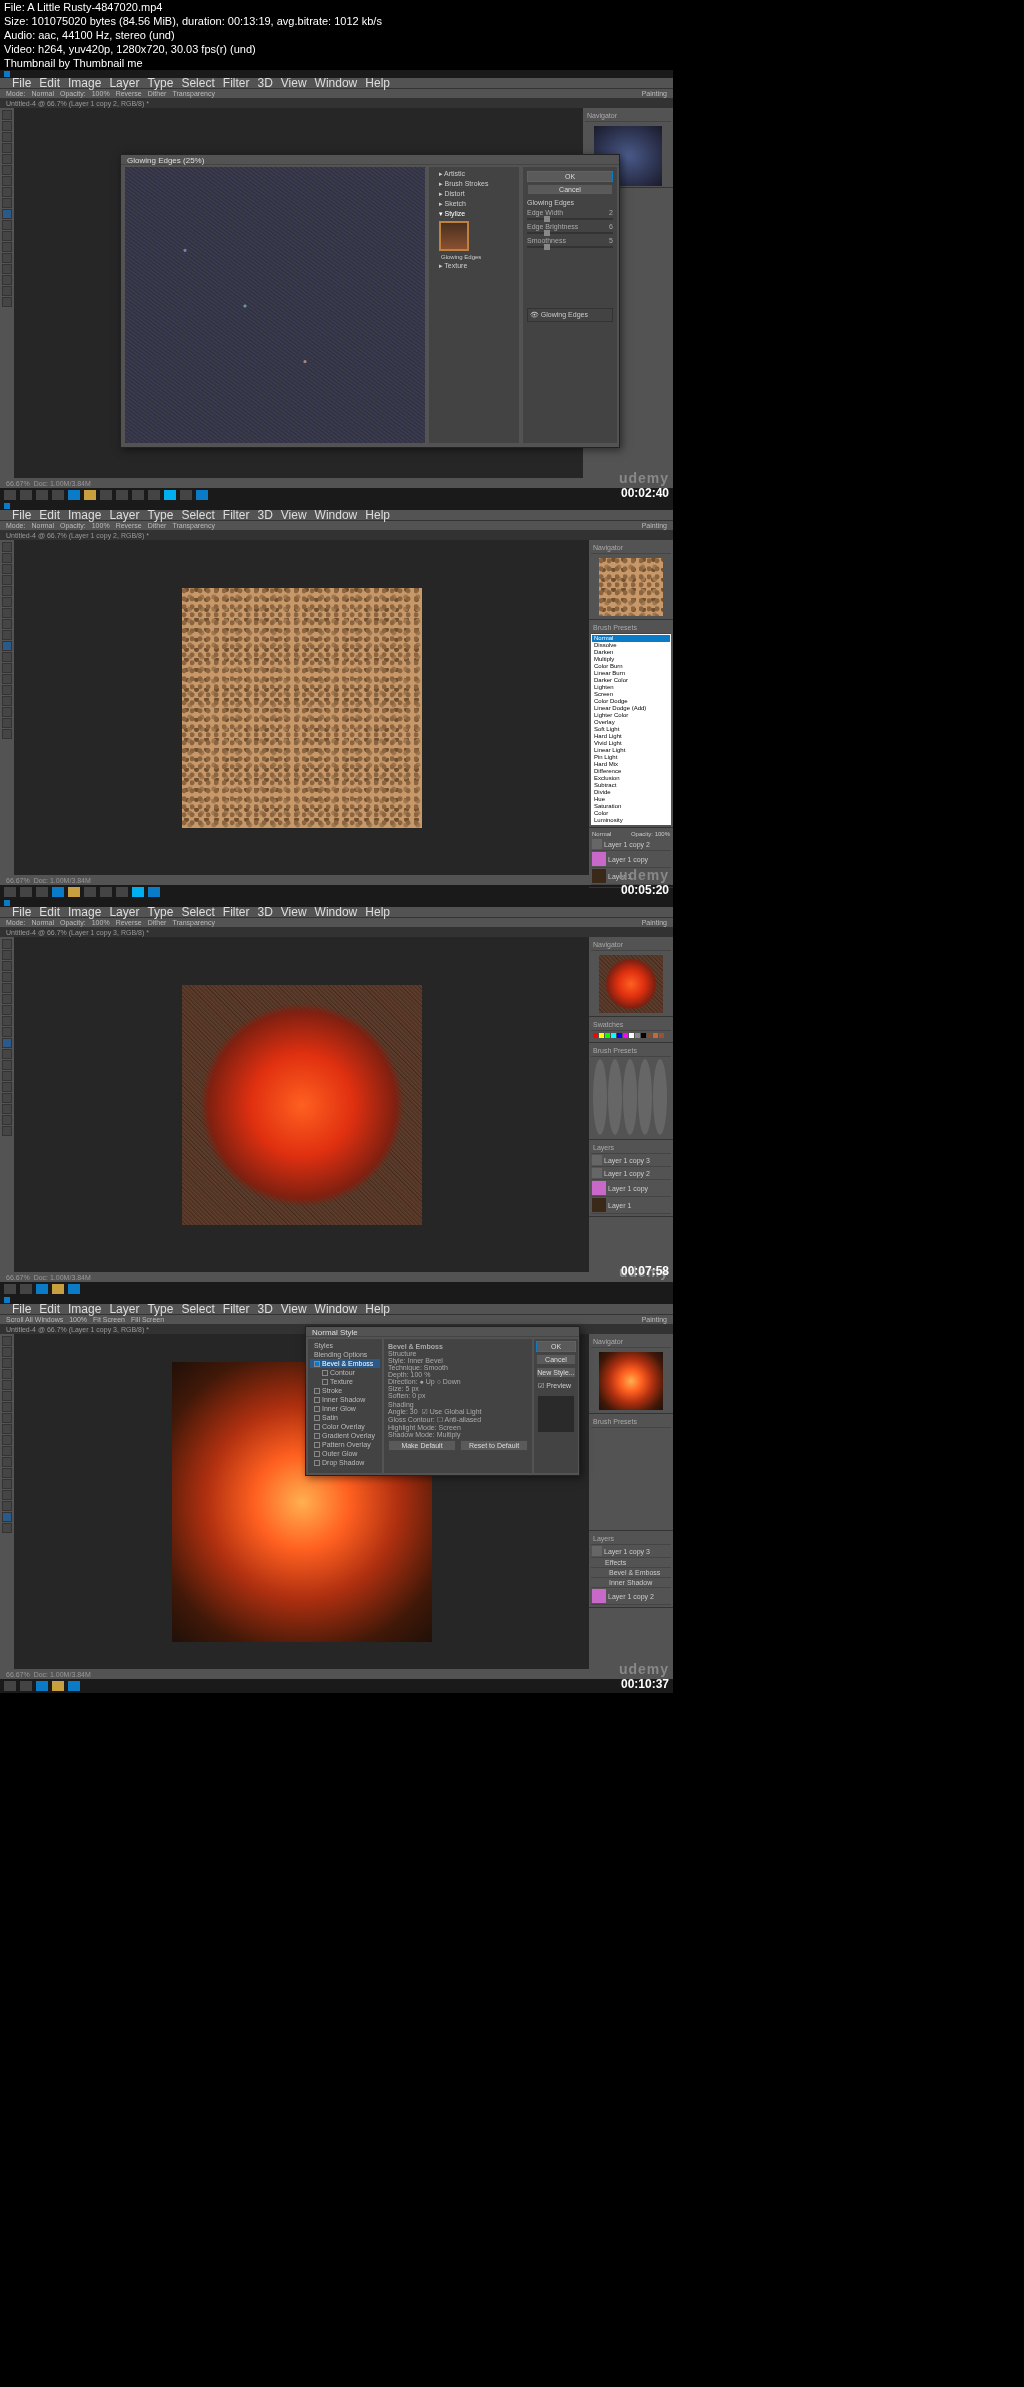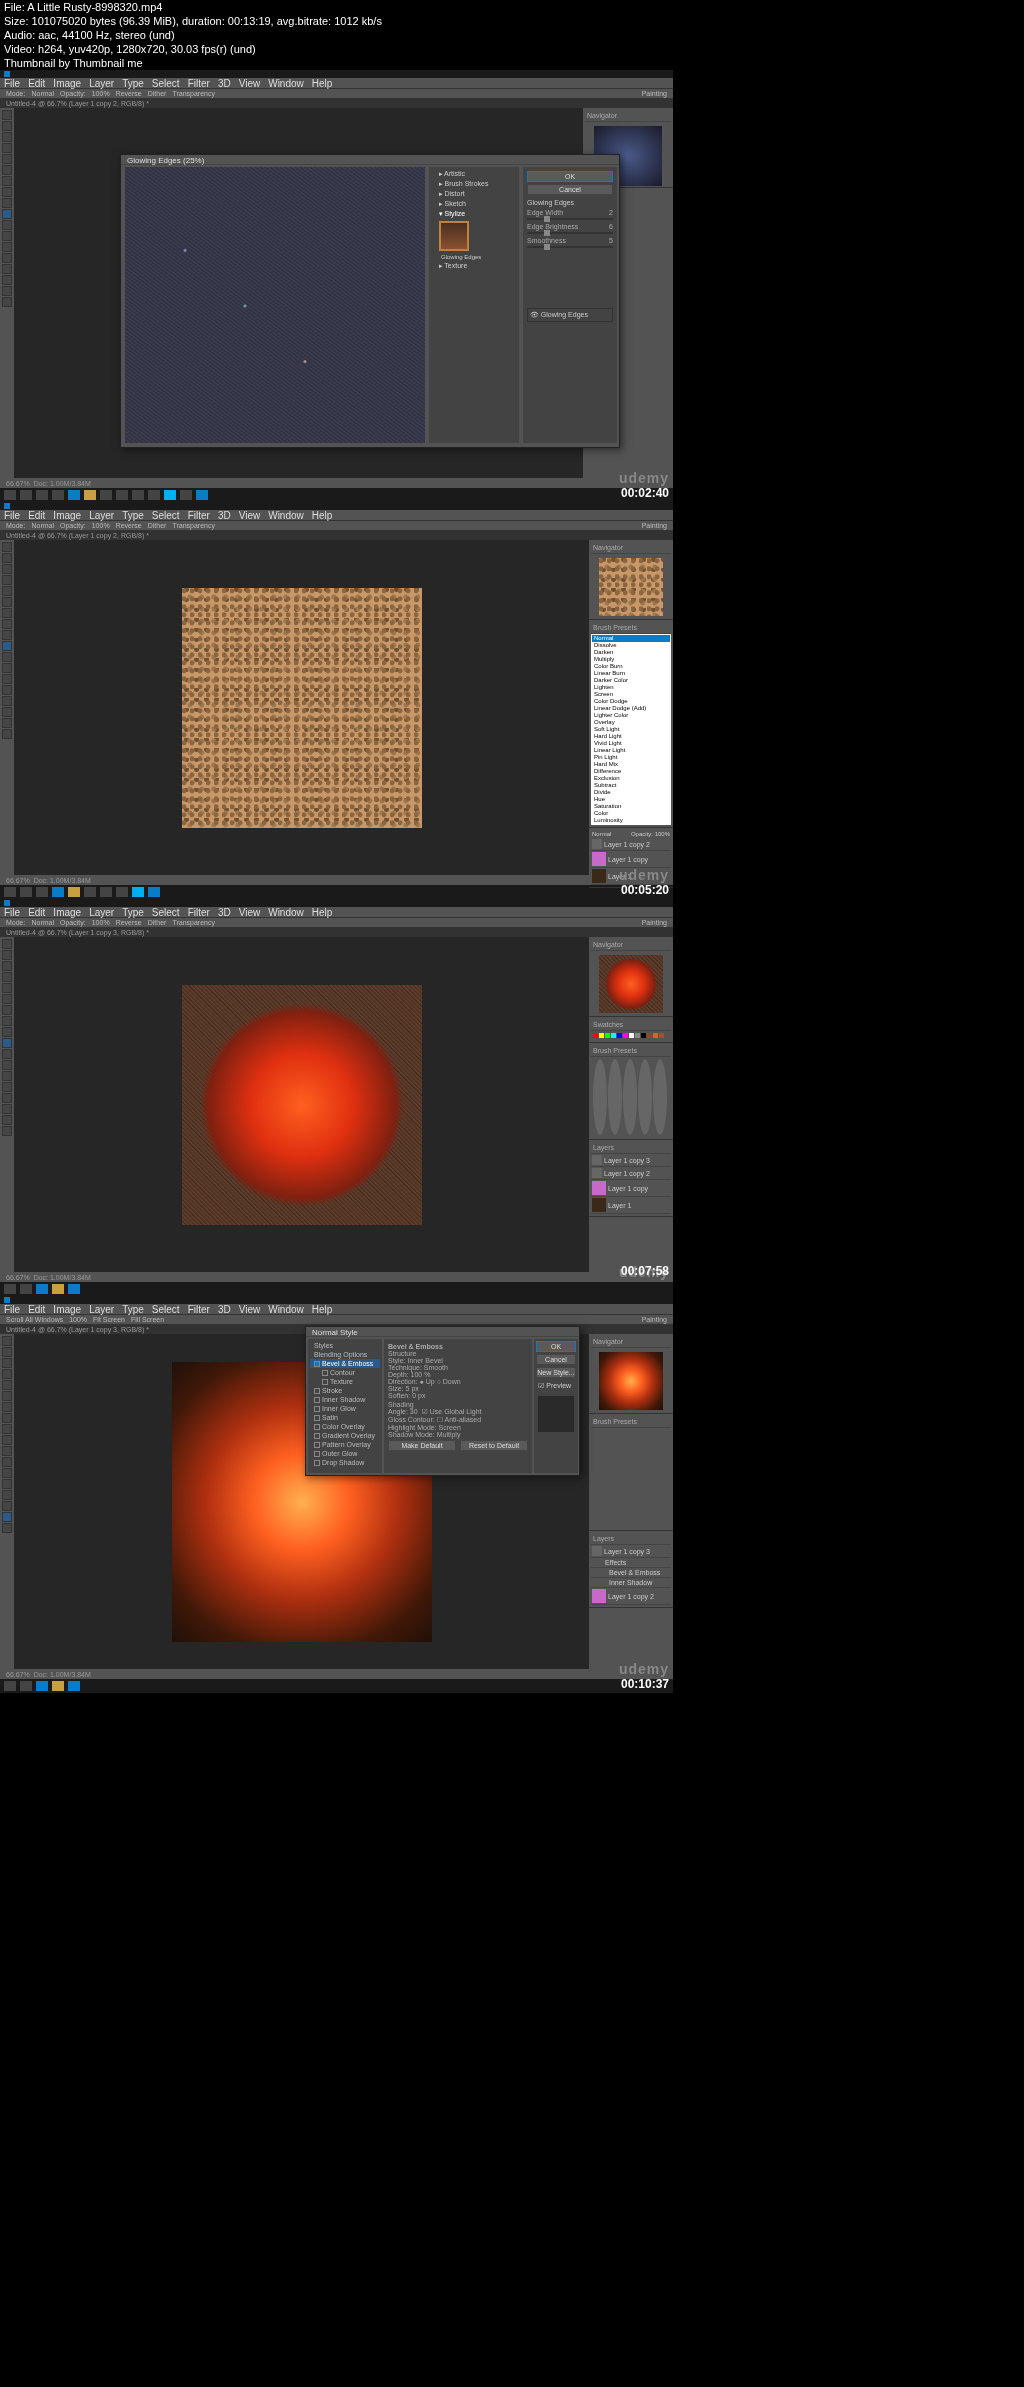--- a/index.html
+++ b/index.html
@@ -1,21 +1,21 @@
 <!DOCTYPE html>
 <html><head>
 <meta charset="utf-8">
 <style>
 * { margin: 0; padding: 0; box-sizing: border-box; font-family: Tahoma, sans-serif; }
 body { background: #000; color: #ccc; font-size: 9px; width: 1024px; }
 .header-text { color: #fff; font-size: 11px; padding: 1px 4px; line-height: 12px; }
 .shot { position: relative; width: 673px; background: #323232; margin-bottom: 0; }
 .titlebar { background: #1a1a1a; height: 8px; display: flex; align-items: center; padding: 0 4px; }
 .ps-icon { width: 6px; height: 6px; background: #0a7bc7; margin-right: 6px; }
-.menubar { background: #535353; height: 10px; display: flex; align-items: center; padding: 0 4px; gap: 8px; font-size: 10px; color: #ddd; }
+.menubar { background: #535353; height: 10px; display: flex; align-items: center; padding: 0 12px; gap: 8px; font-size: 12px; color: #ddd; }
 .menubar span { cursor: default; }
 .options-bar { background: #535353; height: 10px; border-top: 1px solid #333; display: flex; align-items: center; padding: 0 6px; gap: 6px; font-size: 7px; color: #bbb; }
 .tab-bar { background: #323232; height: 10px; display: flex; align-items: center; padding: 0 6px; font-size: 7px; color: #999; }
 .workspace { display: flex; height: 370px; }
 .toolbox { width: 14px; background: #535353; display: flex; flex-direction: column; align-items: center; padding-top: 2px; gap: 1px; }
 .tool { width: 10px; height: 10px; background: #454545; border: 1px solid #333; }
 .tool.active { background: #2a5a8a; }
 .canvas-area { flex: 1; background: #262626; display: flex; justify-content: center; align-items: center; position: relative; }
 .right-panels { width: 90px; background: #535353; display: flex; flex-direction: column; }
 .panel { border-bottom: 1px solid #333; padding: 2px; }
@@ -83,22 +83,22 @@
 .layer-thumb { width: 14px; height: 14px; background: #666; }
 
 .swatch-grid { display: grid; grid-template-columns: repeat(12, 5px); gap: 1px; padding: 2px; }
 .swatch { width: 5px; height: 5px; }
 
 .wide-panels { width: 84px; background: #535353; }
 </style>
 </head>
 <body>
 
-<div class="header-text">File: A Little Rusty-8998320.mp4</div>
-<div class="header-text">Size: 101075020 bytes (96.39 MiB), duration: 00:13:19, avg.bitrate: 1012 kb/s</div>
+<div class="header-text">File: A Little Rusty-4847020.mp4</div>
+<div class="header-text">Size: 101075020 bytes (84.56 MiB), duration: 00:13:19, avg.bitrate: 1012 kb/s</div>
 <div class="header-text">Audio: aac, 44100 Hz, stereo (und)</div>
 <div class="header-text">Video: h264, yuv420p, 1280x720, 30.03 fps(r) (und)</div>
 <div class="header-text">Thumbnail by Thumbnail me</div>
 
 <div class="shot">
   <div class="titlebar">
       <div class="ps-icon"></div>
     </div>
   <div class="menubar">
     <span>File</span>

